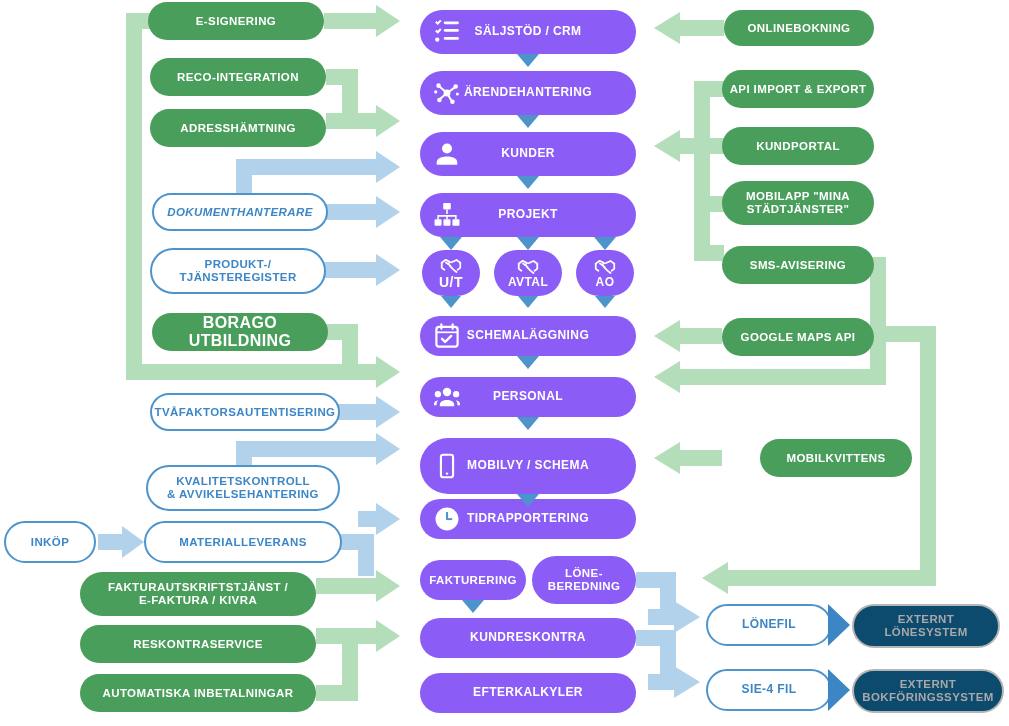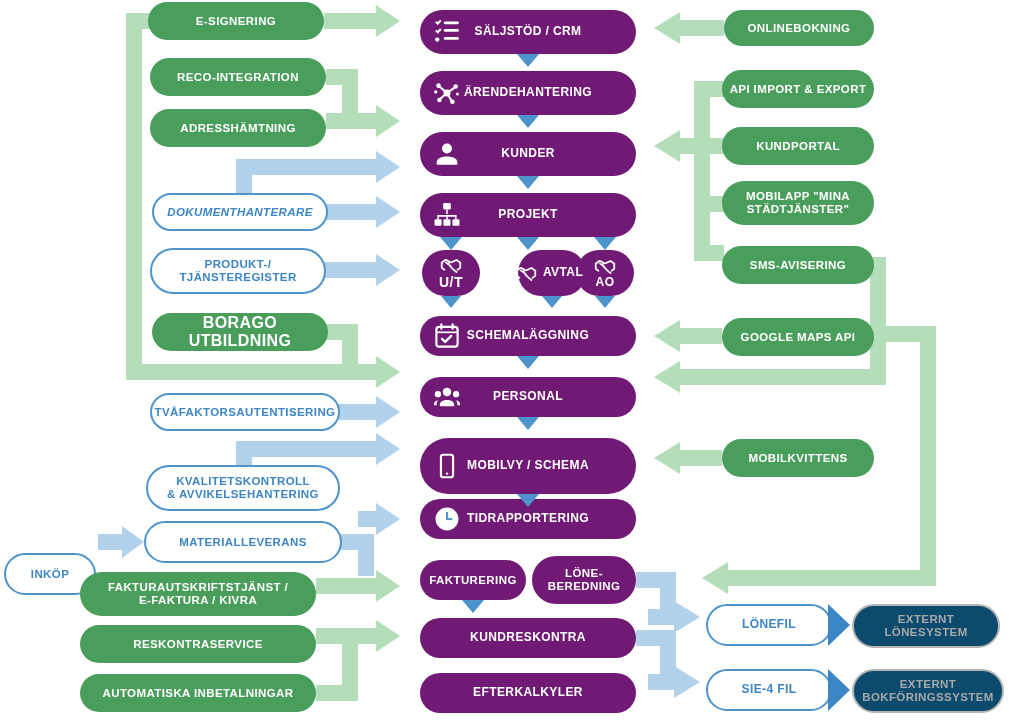--- a/index.html
+++ b/index.html
@@ -2,21 +2,21 @@
 <html><head>
 <meta charset="utf-8">
 <style>
   html,body{margin:0;padding:0;background:#ffffff;}
   body{font-family:"Liberation Sans", sans-serif;}
   #stage{position:relative;width:1009px;height:726px;overflow:hidden;background:#fff;}
   #wires{position:absolute;left:0;top:0;width:1009px;height:726px;}
   .node{position:absolute;box-sizing:border-box;display:flex;align-items:center;justify-content:center;
         text-align:center;letter-spacing:.4px;font-weight:bold;line-height:1.12;}
   .green{background:#4a9e5b;color:#ffffff;border-radius:999px;}
-  .blue{background:#701a75;color:#ffffff;border-radius:999px;}
+  .blue{background:#8b5cf6;color:#ffffff;border-radius:999px;}
   .outline{background:#ffffff;color:#3d86c6;border:2px solid #4e94cc;border-radius:999px;}
   .grayline{background:#0c4a6e;color:#a8a8a8;border:2px solid #b5b5b5;border-radius:999px;}
   .lbl{position:relative;z-index:3;padding:0 6px;}
   .ico{position:absolute;left:14px;top:50%;transform:translateY(-50%);width:26px;height:26px;z-index:3;}
   .ico svg{display:block;width:26px;height:26px;}
   .tail{position:absolute;left:50%;top:100%;margin-left:-11px;width:0;height:0;
         border-left:11px solid transparent;border-right:11px solid transparent;
         border-top:13px solid #4e94cc;z-index:1;}
   .blue-tip{position:absolute;top:0;right:-20px;width:0;height:0;
         border-top:24px solid transparent;border-bottom:24px solid transparent;
@@ -127,21 +127,21 @@
       </div>
       <div class="node green" style="left: 152px; top: 313px; width: 176px; height: 38px; font-size: 16px;">
         <span class="lbl">BORAGO UTBILDNING</span>
       </div>
       <div class="node outline" style="left: 150px; top: 393px; width: 190px; height: 38px; font-size: 11.5px;">
         <span class="lbl">TVÅFAKTORSAUTENTISERING</span>
       </div>
       <div class="node outline" style="left: 146px; top: 465px; width: 194px; height: 46px; font-size: 11.5px;">
         <span class="lbl">KVALITETSKONTROLL<br>&amp; AVVIKELSEHANTERING</span>
       </div>
-      <div class="node outline" style="left: 4px; top: 521px; width: 92px; height: 42px; font-size: 11.5px; margin-top: 32px;">
+      <div class="node outline" style="left: 4px; top: 521px; width: 92px; height: 42px; font-size: 11.5px;">
         <span class="lbl">INKÖP</span>
       </div>
       <div class="node outline" style="left: 144px; top: 521px; width: 198px; height: 42px; font-size: 11.5px;">
         <span class="lbl">MATERIALLEVERANS</span>
       </div>
       <div class="node green" style="left: 80px; top: 572px; width: 236px; height: 44px; font-size: 11.5px;">
         <span class="lbl">FAKTURAUTSKRIFTSTJÄNST /<br>E-FAKTURA / KIVRA</span>
       </div>
       <div class="node green" style="left: 80px; top: 625px; width: 236px; height: 38px; font-size: 11.5px;">
         <span class="lbl">RESKONTRASERVICE</span>
@@ -263,21 +263,21 @@
             <path d="M1.8 8.4 L6.2 5.2 L11 7.7 L8.7 9.7 L6.5 8.2"></path>
             <path d="M22.2 8.4 L18 5.4 L12.6 7.9"></path>
             <path d="M8.7 9.7 l3 2.5 M11 12.5 l2.8 2.4 M13.5 14.9 l2.5 2.1 M16 17 l2 1.6"></path>
             <path d="M1.9 8.6 v5.4 l2.9 2.1"></path>
             <path d="M22.1 8.6 v5.4 l-2.9 2.1"></path>
           </svg>
         </span>
         <span class="lbl" style="font-size: 14px;">U/T</span>
         <span class="tail" style="left: 29px; margin-left: -10px; border-left-width: 10px; border-right-width: 10px; border-top-width: 12px;"></span>
       </div>
-      <div class="node blue wtail" style="left: 518px; top: 250px; width: 68px; height: 46px; border-radius: 26px; flex-direction: row; font-size: 12px;">
+      <div class="node blue wtail" style="left: 494px; top: 250px; width: 68px; height: 46px; border-radius: 26px; flex-direction: column; font-size: 12px;">
         <span style="position: relative; z-index: 3; width: 22px; height: 22px; margin-bottom: -2px;">
           <svg viewBox="0 0 24 24" style="width:22px;height:22px;display:block" fill="none" stroke="#fff" stroke-width="1.9" stroke-linecap="round" stroke-linejoin="round">
             <path d="M1.8 8.4 L6.2 5.2 L11 7.7 L8.7 9.7 L6.5 8.2"></path>
             <path d="M22.2 8.4 L18 5.4 L12.6 7.9"></path>
             <path d="M8.7 9.7 l3 2.5 M11 12.5 l2.8 2.4 M13.5 14.9 l2.5 2.1 M16 17 l2 1.6"></path>
             <path d="M1.9 8.6 v5.4 l2.9 2.1"></path>
             <path d="M22.1 8.6 v5.4 l-2.9 2.1"></path>
           </svg>
         </span>
         <span class="lbl" style="font-size: 12px;">AVTAL</span>
@@ -322,21 +322,21 @@
       </div>
       <div class="node green" style="left: 722px; top: 181px; width: 152px; height: 44px; font-size: 11.5px;">
         <span class="lbl">MOBILAPP "MINA<br>STÄDTJÄNSTER"</span>
       </div>
       <div class="node green" style="left: 722px; top: 246px; width: 152px; height: 38px; font-size: 11.5px;">
         <span class="lbl">SMS-AVISERING</span>
       </div>
       <div class="node green" style="left: 722px; top: 318px; width: 152px; height: 38px; font-size: 11.5px;">
         <span class="lbl">GOOGLE MAPS API</span>
       </div>
-      <div class="node green" style="left: 722px; top: 439px; width: 152px; height: 38px; font-size: 11.5px;">
+      <div class="node green" style="left: 760px; top: 439px; width: 152px; height: 38px; font-size: 11.5px;">
         <span class="lbl">MOBILKVITTENS</span>
       </div>
     </div>
   <div id="out-files">
       <div class="node outline" style="left: 706px; top: 604px; width: 126px; height: 42px; font-size: 12px; overflow: visible;">
         <span class="lbl">LÖNEFIL</span>
         <span class="blue-tip" style="position: absolute; top: -2px; right: -20px; width: 0px; height: 0px; border-top: 21px solid transparent; border-bottom: 21px solid transparent; border-left: 22px solid rgb(61, 134, 198);"></span>
       </div>
       <div class="node outline" style="left: 706px; top: 669px; width: 126px; height: 42px; font-size: 12px; overflow: visible; align-items: center;">
         <span class="lbl">SIE-4 FIL</span>

